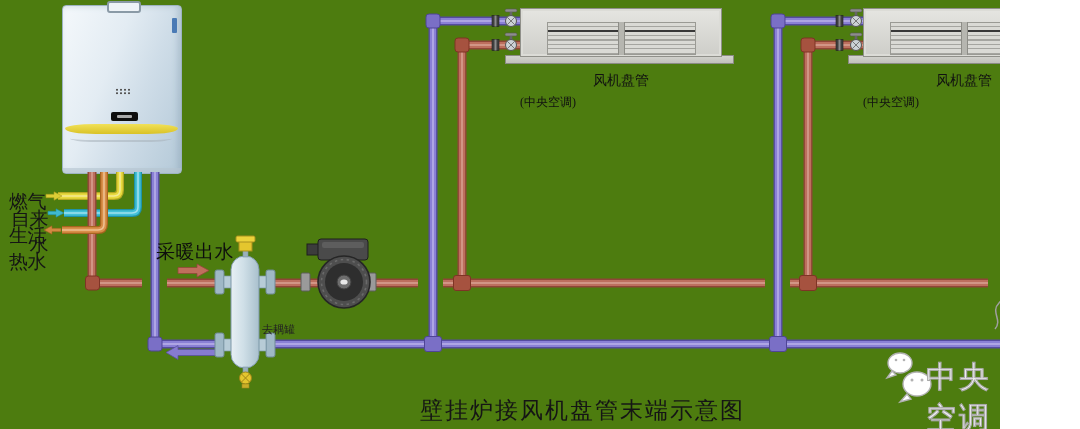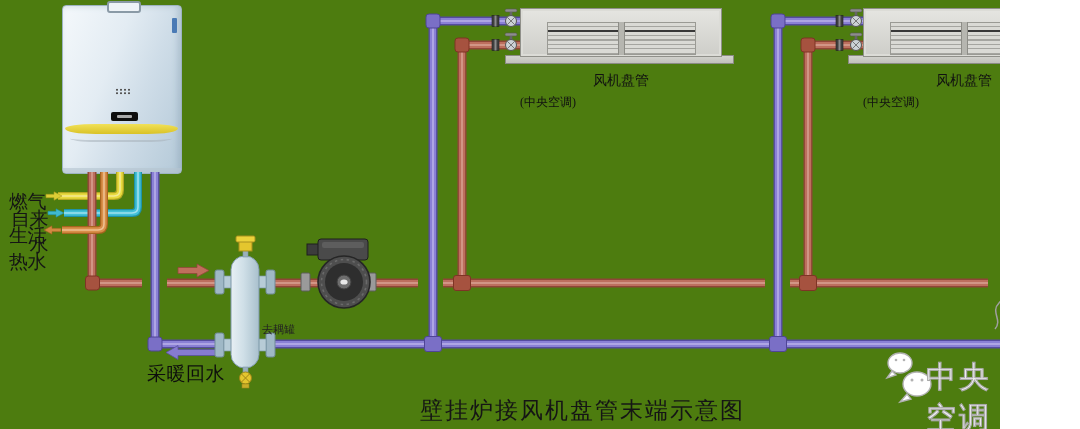--- a/index.html
+++ b/index.html
@@ -236,20 +236,20 @@
     </div>
     <div class="abs fcu-divider" style="left:961px;"></div>
     <div class="abs fcu-label" style="left:863px;top:72px;">风机盘管</div>
     <div class="abs fcu-sublabel" style="left:863px;top:94px;">(中央空调)</div>
   </div>
 
   <div class="abs side-label" style="left:0;width:46px;top:189px;">燃气</div>
   <div class="abs side-label" style="left:0;width:48px;top:206px;">自来水</div>
   <div class="abs side-label" style="left:0;width:46px;top:223px;">生活热水</div>
 
-  <div class="abs big-label" style="left:147px;top:361px;">采暖回水</div>
+  <div class="abs big-label" style="left:156px;top:239px;">采暖出水</div>
 
   <div class="abs tank-label" style="left:262px;top:304px;">去耦罐</div>
 
   <div class="abs title">壁挂炉接风机盘管末端示意图</div>
 
   <div class="abs watermark-text">中央空调</div>
 </div>
 
 </body></html>

